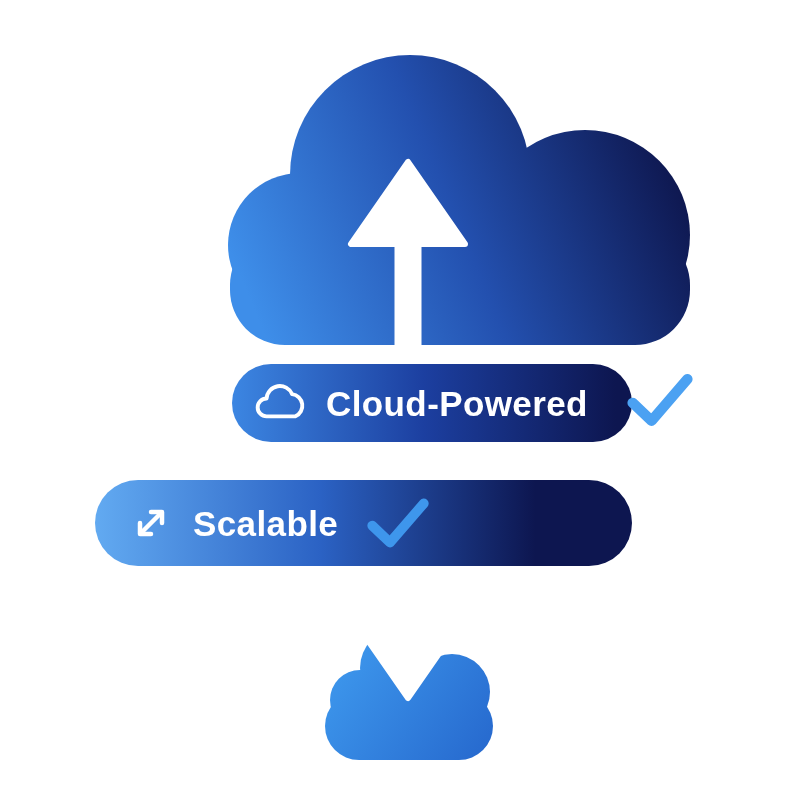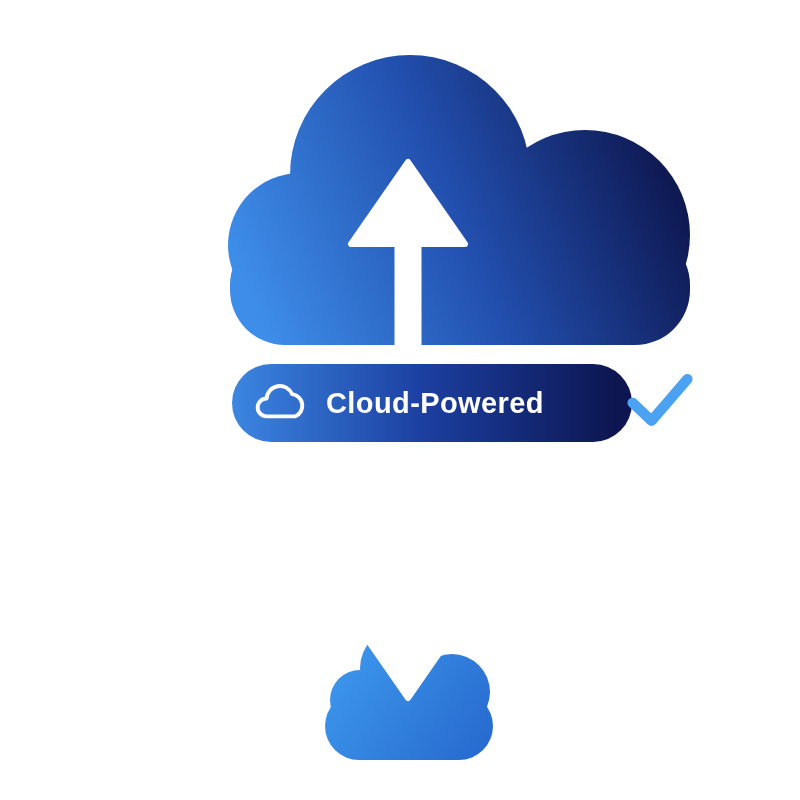--- a/index.html
+++ b/index.html
@@ -17,21 +17,21 @@
     background:linear-gradient(90deg,#3C86E2 0%,#1C3FA0 48%,#0D1650 96%);
     padding-left:0;
   }
   .pill-2{
     left:95px;top:480px;width:537px;height:86px;border-radius:43px;
     background:linear-gradient(90deg,#62AAF1 0%,#2B62C4 42%,#0D1650 82%);
   }
   .pill-icon{display:flex;align-items:center;justify-content:center;}
   .pill-1 .pill-icon{margin-left:22px;margin-right:18px;}
   .pill-2 .pill-icon{margin-left:32px;margin-right:18px;}
-  .pill-label{font-size:29px;line-height:1;white-space:nowrap;}
+  .pill-label{font-size:35px;line-height:1;white-space:nowrap;}
   .check-inline{margin-left:28px;display:flex;align-items:center;}
   .check-floating{
     position:absolute;left:626px;top:372px;z-index:3;width:68px;height:56px;
     display:flex;align-items:center;justify-content:center;
   }
   svg{display:block;}
 </style>
 </head>
 <body>
 
@@ -79,14 +79,29 @@
     </span>
     <span class="pill-label">Cloud-Powered</span>
   </div>
 
   <div class="check-floating">
     <svg width="68" height="56" viewBox="0 0 72 58" fill="none" stroke="#4BA1F2" stroke-width="11" stroke-linecap="round" stroke-linejoin="round">
       <path d="M7 32 L27 51 L65 7"></path>
     </svg>
   </div>
 
+  <div class="pill pill-2">
+    <span class="pill-icon">
+      <svg width="48" height="48" viewBox="0 0 48 48" fill="none" stroke="#FFFFFF" stroke-width="4.5" stroke-linecap="round" stroke-linejoin="round">
+        <path d="M15 33 L33 15"></path>
+        <path d="M24 13 H35 V24"></path>
+        <path d="M13 24 V35 H24"></path>
+      </svg>
+    </span>
+    <span class="pill-label">Scalable</span>
+    <span class="check-inline">
+      <svg width="64" height="52" viewBox="0 0 72 58" fill="none" stroke="#3E96EC" stroke-width="11" stroke-linecap="round" stroke-linejoin="round">
+        <path d="M7 32 L27 51 L65 7"></path>
+      </svg>
+    </span>
+  </div>
 
 </div>
 
 </body></html>

